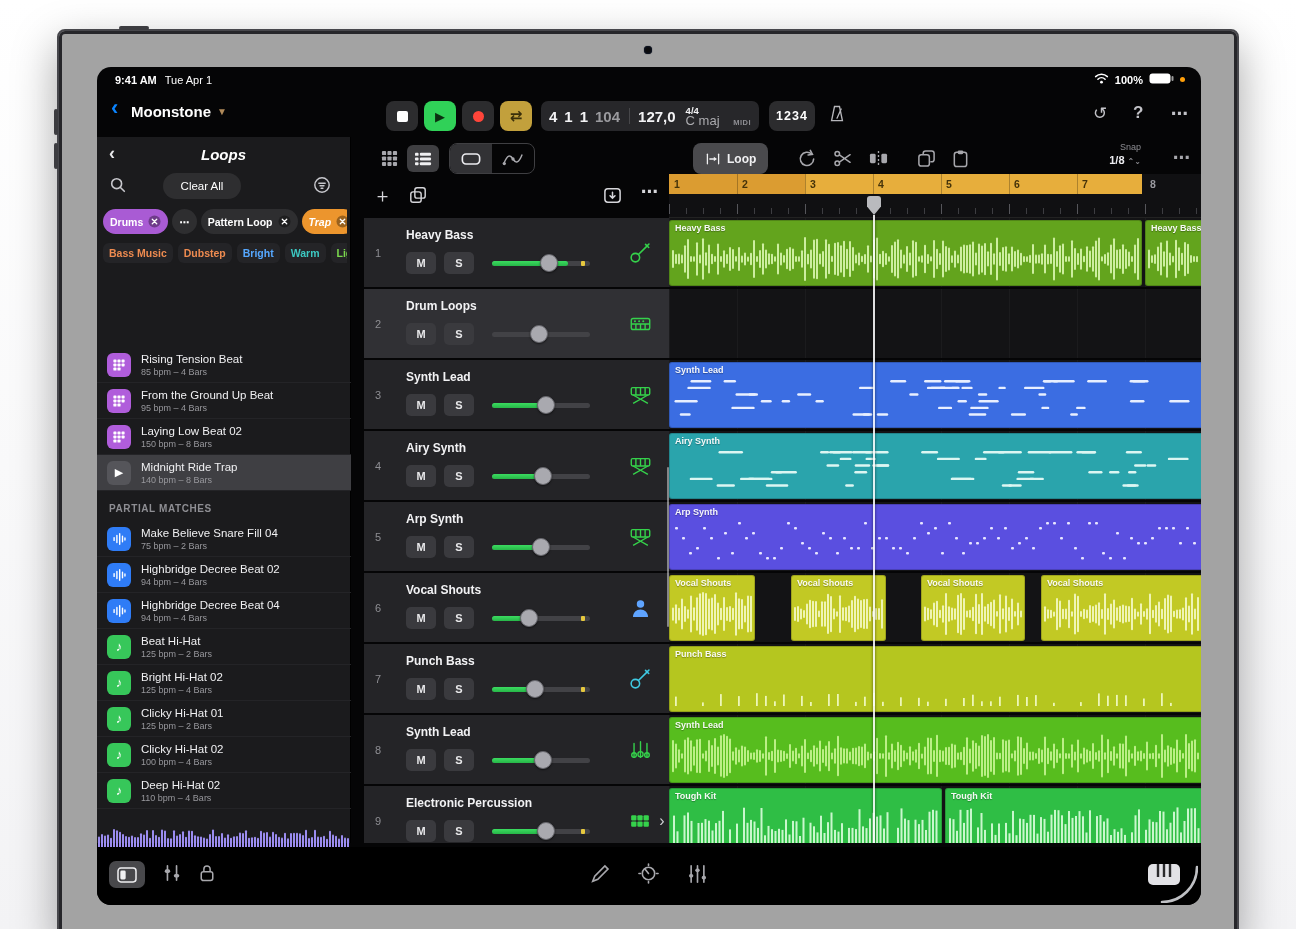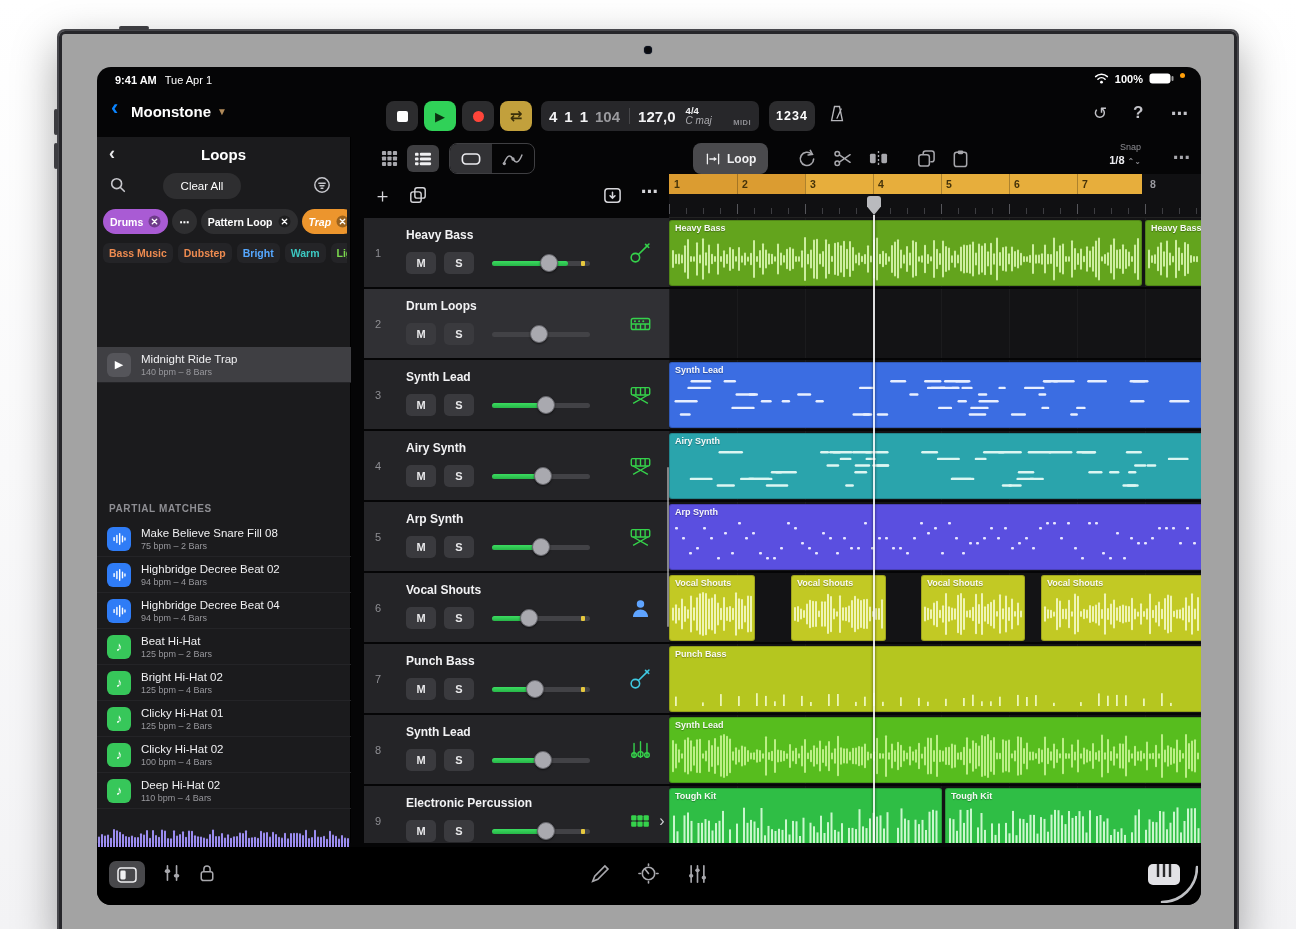--- a/index.html
+++ b/index.html
@@ -10,44 +10,44 @@
     background:#a3a3a3;border:2px solid #47474c;
     box-shadow:0 16px 44px rgba(0,0,0,.35), inset 0 0 0 3px #26262a;margin-top:20px;}
   .hw-nub{position:absolute;background:#3c3c40;border-radius:3px;}
   .camera{position:absolute;left:50%;top:15px;transform:translateX(-50%);width:8px;height:8px;border-radius:50%;
     background:#0b0b0d;box-shadow:inset 0 0 2px #124, 0 0 1px #000;}
   .screen{position:absolute;left:38px;top:36px;width:1104px;height:838px;border-radius:14px;background:#050506;overflow:hidden;}
   
   .statusbar{position:absolute;left:0;top:0;width:100%;height:26px;color:#fff;font-size:11px;}
   .status-left{position:absolute;left:18px;top:7px;display:flex;gap:8px;}
   .status-left .t{font-weight:700;}
-  .status-right{position:absolute;right:16px;top:6px;display:flex;align-items:flex-start;gap:6px;font-weight:600;}
+  .status-right{position:absolute;right:16px;top:6px;display:flex;align-items:center;gap:6px;font-weight:600;}
   .mic-dot{width:5px;height:5px;border-radius:50%;background:#ff9f0a;}
   
   .appheader{position:absolute;left:0;top:26px;width:100%;height:44px;}
   .back-chev{position:absolute;left:14px;top:2px;font-size:22px;color:#0a84ff;font-weight:700;cursor:default;}
   .proj-title{position:absolute;left:34px;top:10px;color:#fff;font-size:15px;font-weight:700;display:flex;align-items:center;gap:6px;}
   .proj-title .dchev{font-size:10px;color:#b08a5a;font-weight:400;}
   .tbtn{position:absolute;top:8px;width:32px;height:30px;border-radius:8px;background:#2c2c2e;display:flex;align-items:center;justify-content:center;}
   .lcd{position:absolute;left:444px;top:8px;width:218px;height:30px;background:#27272a;border-radius:7px;display:flex;align-items:center;padding:0 8px;color:#f2f2f4;}
   .lcd .tok{font-size:15px;font-weight:700;margin-right:7px;}
   .lcd .tok.dim{color:#9a9a9e;}
   .lcd .sep{width:1px;height:16px;background:#47474a;margin:0 8px 0 2px;}
   .lcd .tempo{font-size:15px;font-weight:700;}
   .lcd .sig{display:flex;flex-direction:column;line-height:10px;margin-left:10px;}
   .lcd .sig .a{font-size:9.5px;font-weight:700;}
-  .lcd .sig .b{font-size:10px;color:#ababaf;font-style:italic;}
+  .lcd .sig .b{font-size:13px;color:#ababaf;}
   .lcd .midi{margin-left:auto;font-size:7.5px;color:#8e8e93;align-self:flex-end;padding-bottom:4px;font-weight:700;letter-spacing:.5px;}
   .countin{position:absolute;left:672px;top:8px;width:46px;height:30px;border-radius:8px;background:#2c2c2e;color:#fff;
     font-size:12.5px;font-weight:700;letter-spacing:1px;display:flex;align-items:center;justify-content:center;}
   .hicon{position:absolute;top:10px;color:#c2c2c7;font-size:17px;}
   
   .loops{position:absolute;left:0;top:70px;width:254px;height:706px;background:#1b1b1d;border-right:1px solid #000;}
   .loops-back{position:absolute;left:12px;top:6px;font-size:18px;color:#e8e8ea;font-weight:700;}
-  .loops-title{position:absolute;left:0;top:9px;width:100%;text-align:center;color:#fff;font-size:15px;font-weight:700;}
+  .loops-title{position:absolute;left:0;top:9px;width:100%;text-align:center;color:#fff;font-size:15px;font-weight:700;font-style:italic;}
   .clear-all{position:absolute;left:66px;top:36px;width:78px;height:26px;border-radius:13px;background:#2e2e30;color:#fff;
     font-size:11.5px;display:flex;align-items:center;justify-content:center;}
   .l-search{position:absolute;left:12px;top:39px;}
   .l-filter{position:absolute;left:216px;top:39px;}
   .chips{position:absolute;left:6px;top:72px;width:244px;display:flex;gap:4px;overflow:hidden;}
   .chip{height:25px;border-radius:13px;display:flex;align-items:center;gap:5px;padding:0 7px;color:#fff;font-size:10.5px;font-weight:700;white-space:nowrap;flex:none;}
   .tags{position:absolute;left:6px;top:106px;width:244px;display:flex;gap:5px;overflow:hidden;}
   .tag{background:#242427;border-radius:6px;padding:4px 6px;font-size:10.5px;font-weight:700;white-space:nowrap;flex:none;}
   .loop-list{position:absolute;left:0;width:254px;}
   .loop-row{position:relative;height:36px;display:flex;align-items:center;border-bottom:1px solid #242427;}
@@ -239,40 +239,94 @@
           </div>
         <div class="tags" id="tags">
             <span class="tag" style="color: rgb(238, 139, 80);">Bass Music</span>
             <span class="tag" style="color: rgb(238, 139, 80);">Dubstep</span>
             <span class="tag" style="color: rgb(86, 168, 255);">Bright</span>
             <span class="tag" style="color: rgb(60, 200, 194);">Warm</span>
             <span class="tag" style="color: rgb(123, 217, 77);">Light</span>
           </div>
 
         <div class="loop-list" id="loopList" style="top:210px;">
+            <div class="loop-row">
+              <div class="loop-icon" style="background: rgb(176, 93, 219);">
+                <svg width="14" height="14" viewBox="0 0 20 20" fill="#fff">
+                  <rect x="2" y="2" width="4.4" height="4.4" rx="1"></rect>
+                  <rect x="7.8" y="2" width="4.4" height="4.4" rx="1"></rect>
+                  <rect x="13.6" y="2" width="4.4" height="4.4" rx="1"></rect>
+                  <rect x="2" y="7.8" width="4.4" height="4.4" rx="1"></rect>
+                  <rect x="13.6" y="7.8" width="4.4" height="4.4" rx="1"></rect>
+                  <rect x="2" y="13.6" width="4.4" height="4.4" rx="1"></rect>
+                  <rect x="7.8" y="13.6" width="4.4" height="4.4" rx="1"></rect>
+                  <rect x="7.8" y="7.8" width="4.4" height="4.4" rx="1"></rect>
+                </svg>
+              </div>
+              <div class="loop-texts">
+                <div class="loop-name">Rising Tension Beat</div>
+                <div class="loop-info">85 bpm – 4 Bars</div>
+              </div>
+            </div>
+            <div class="loop-row">
+              <div class="loop-icon" style="background: rgb(176, 93, 219);">
+                <svg width="14" height="14" viewBox="0 0 20 20" fill="#fff">
+                  <rect x="2" y="2" width="4.4" height="4.4" rx="1"></rect>
+                  <rect x="7.8" y="2" width="4.4" height="4.4" rx="1"></rect>
+                  <rect x="13.6" y="2" width="4.4" height="4.4" rx="1"></rect>
+                  <rect x="2" y="7.8" width="4.4" height="4.4" rx="1"></rect>
+                  <rect x="13.6" y="7.8" width="4.4" height="4.4" rx="1"></rect>
+                  <rect x="2" y="13.6" width="4.4" height="4.4" rx="1"></rect>
+                  <rect x="7.8" y="13.6" width="4.4" height="4.4" rx="1"></rect>
+                  <rect x="7.8" y="7.8" width="4.4" height="4.4" rx="1"></rect>
+                </svg>
+              </div>
+              <div class="loop-texts">
+                <div class="loop-name">From the Ground Up Beat</div>
+                <div class="loop-info">95 bpm – 4 Bars</div>
+              </div>
+            </div>
+            <div class="loop-row">
+              <div class="loop-icon" style="background: rgb(176, 93, 219);">
+                <svg width="14" height="14" viewBox="0 0 20 20" fill="#fff">
+                  <rect x="2" y="2" width="4.4" height="4.4" rx="1"></rect>
+                  <rect x="7.8" y="2" width="4.4" height="4.4" rx="1"></rect>
+                  <rect x="13.6" y="2" width="4.4" height="4.4" rx="1"></rect>
+                  <rect x="2" y="7.8" width="4.4" height="4.4" rx="1"></rect>
+                  <rect x="13.6" y="7.8" width="4.4" height="4.4" rx="1"></rect>
+                  <rect x="2" y="13.6" width="4.4" height="4.4" rx="1"></rect>
+                  <rect x="7.8" y="13.6" width="4.4" height="4.4" rx="1"></rect>
+                  <rect x="7.8" y="7.8" width="4.4" height="4.4" rx="1"></rect>
+                </svg>
+              </div>
+              <div class="loop-texts">
+                <div class="loop-name">Laying Low Beat 02</div>
+                <div class="loop-info">150 bpm – 8 Bars</div>
+              </div>
+            </div>
             <div class="loop-row selected">
               <div class="loop-icon" style="background: rgb(85, 85, 90);">
                 <span style="font-size:11px;color:#fff;">▶</span>
               </div>
               <div class="loop-texts">
                 <div class="loop-name">Midnight Ride Trap</div>
                 <div class="loop-info">140 bpm – 8 Bars</div>
               </div>
             </div>
           </div>
         <div class="partial-title">PARTIAL MATCHES</div>
         <div class="loop-list" id="partialList" style="top:384px;">
             <div class="loop-row">
               <div class="loop-icon" style="background: rgb(47, 124, 246);">
                 <svg width="14" height="14" viewBox="0 0 20 20" fill="none" stroke="#fff" stroke-width="2" stroke-linecap="round">
                   <path d="M3 8v4M7 5v10M11 2.5v15M15 6v8M18.5 8.6v2.8"></path>
                 </svg>
               </div>
               <div class="loop-texts">
-                <div class="loop-name">Make Believe Snare Fill 08</div>
+                <div class="loop-name">Make Believe Snare Fill 04</div>
                 <div class="loop-info">75 bpm – 2 Bars</div>
               </div>
             </div>
             <div class="loop-row">
               <div class="loop-icon" style="background: rgb(47, 124, 246);">
                 <svg width="14" height="14" viewBox="0 0 20 20" fill="none" stroke="#fff" stroke-width="2" stroke-linecap="round">
                   <path d="M3 8v4M7 5v10M11 2.5v15M15 6v8M18.5 8.6v2.8"></path>
                 </svg>
               </div>
               <div class="loop-texts">

